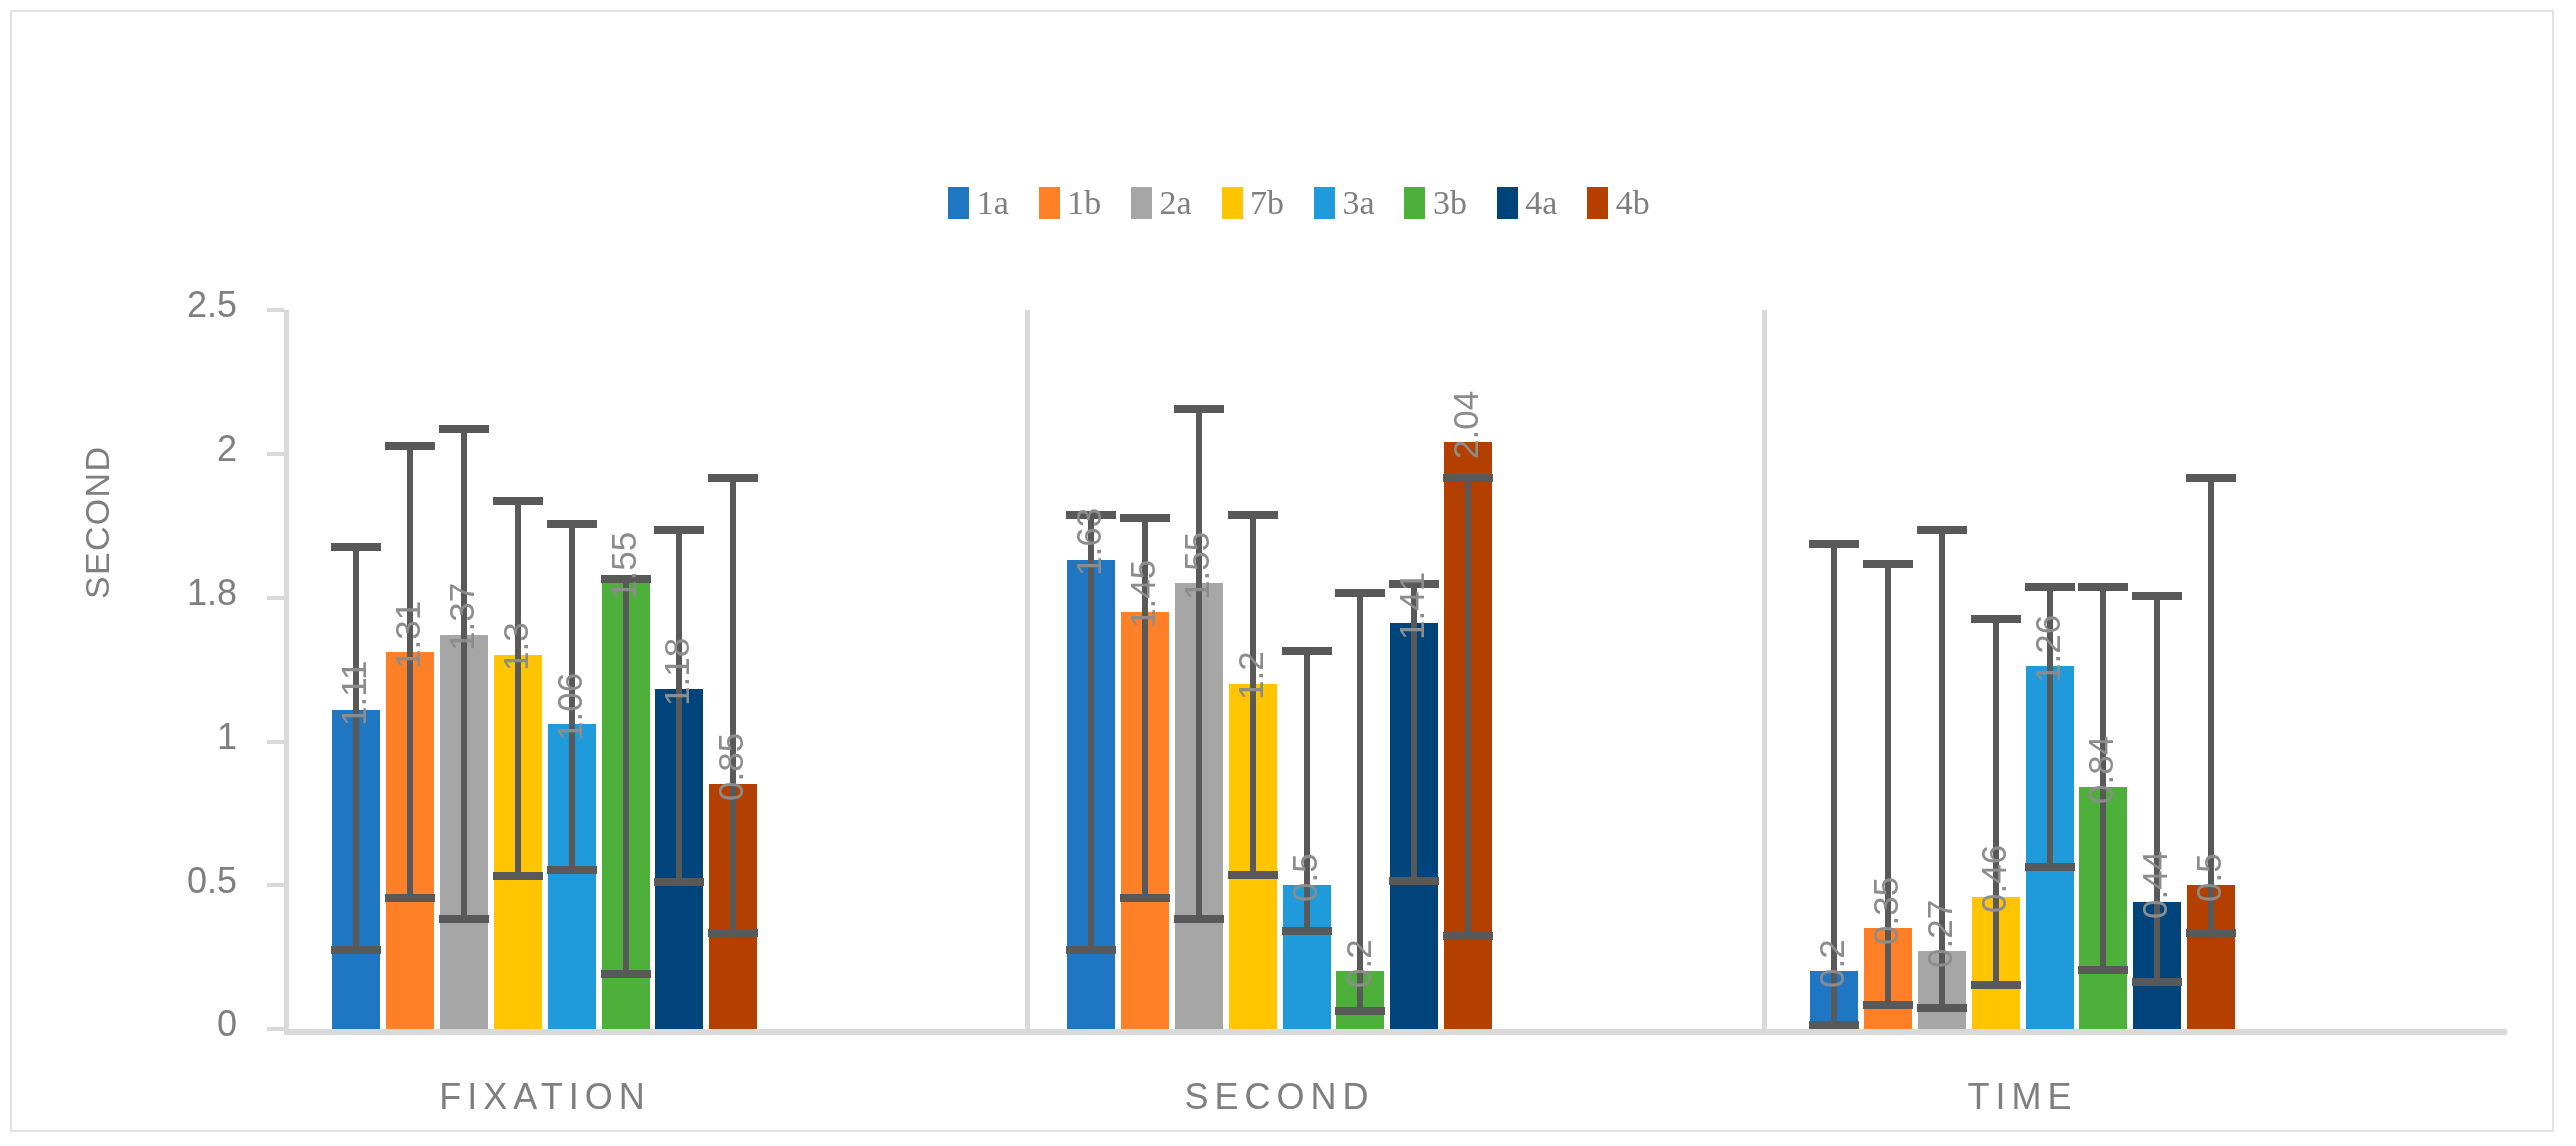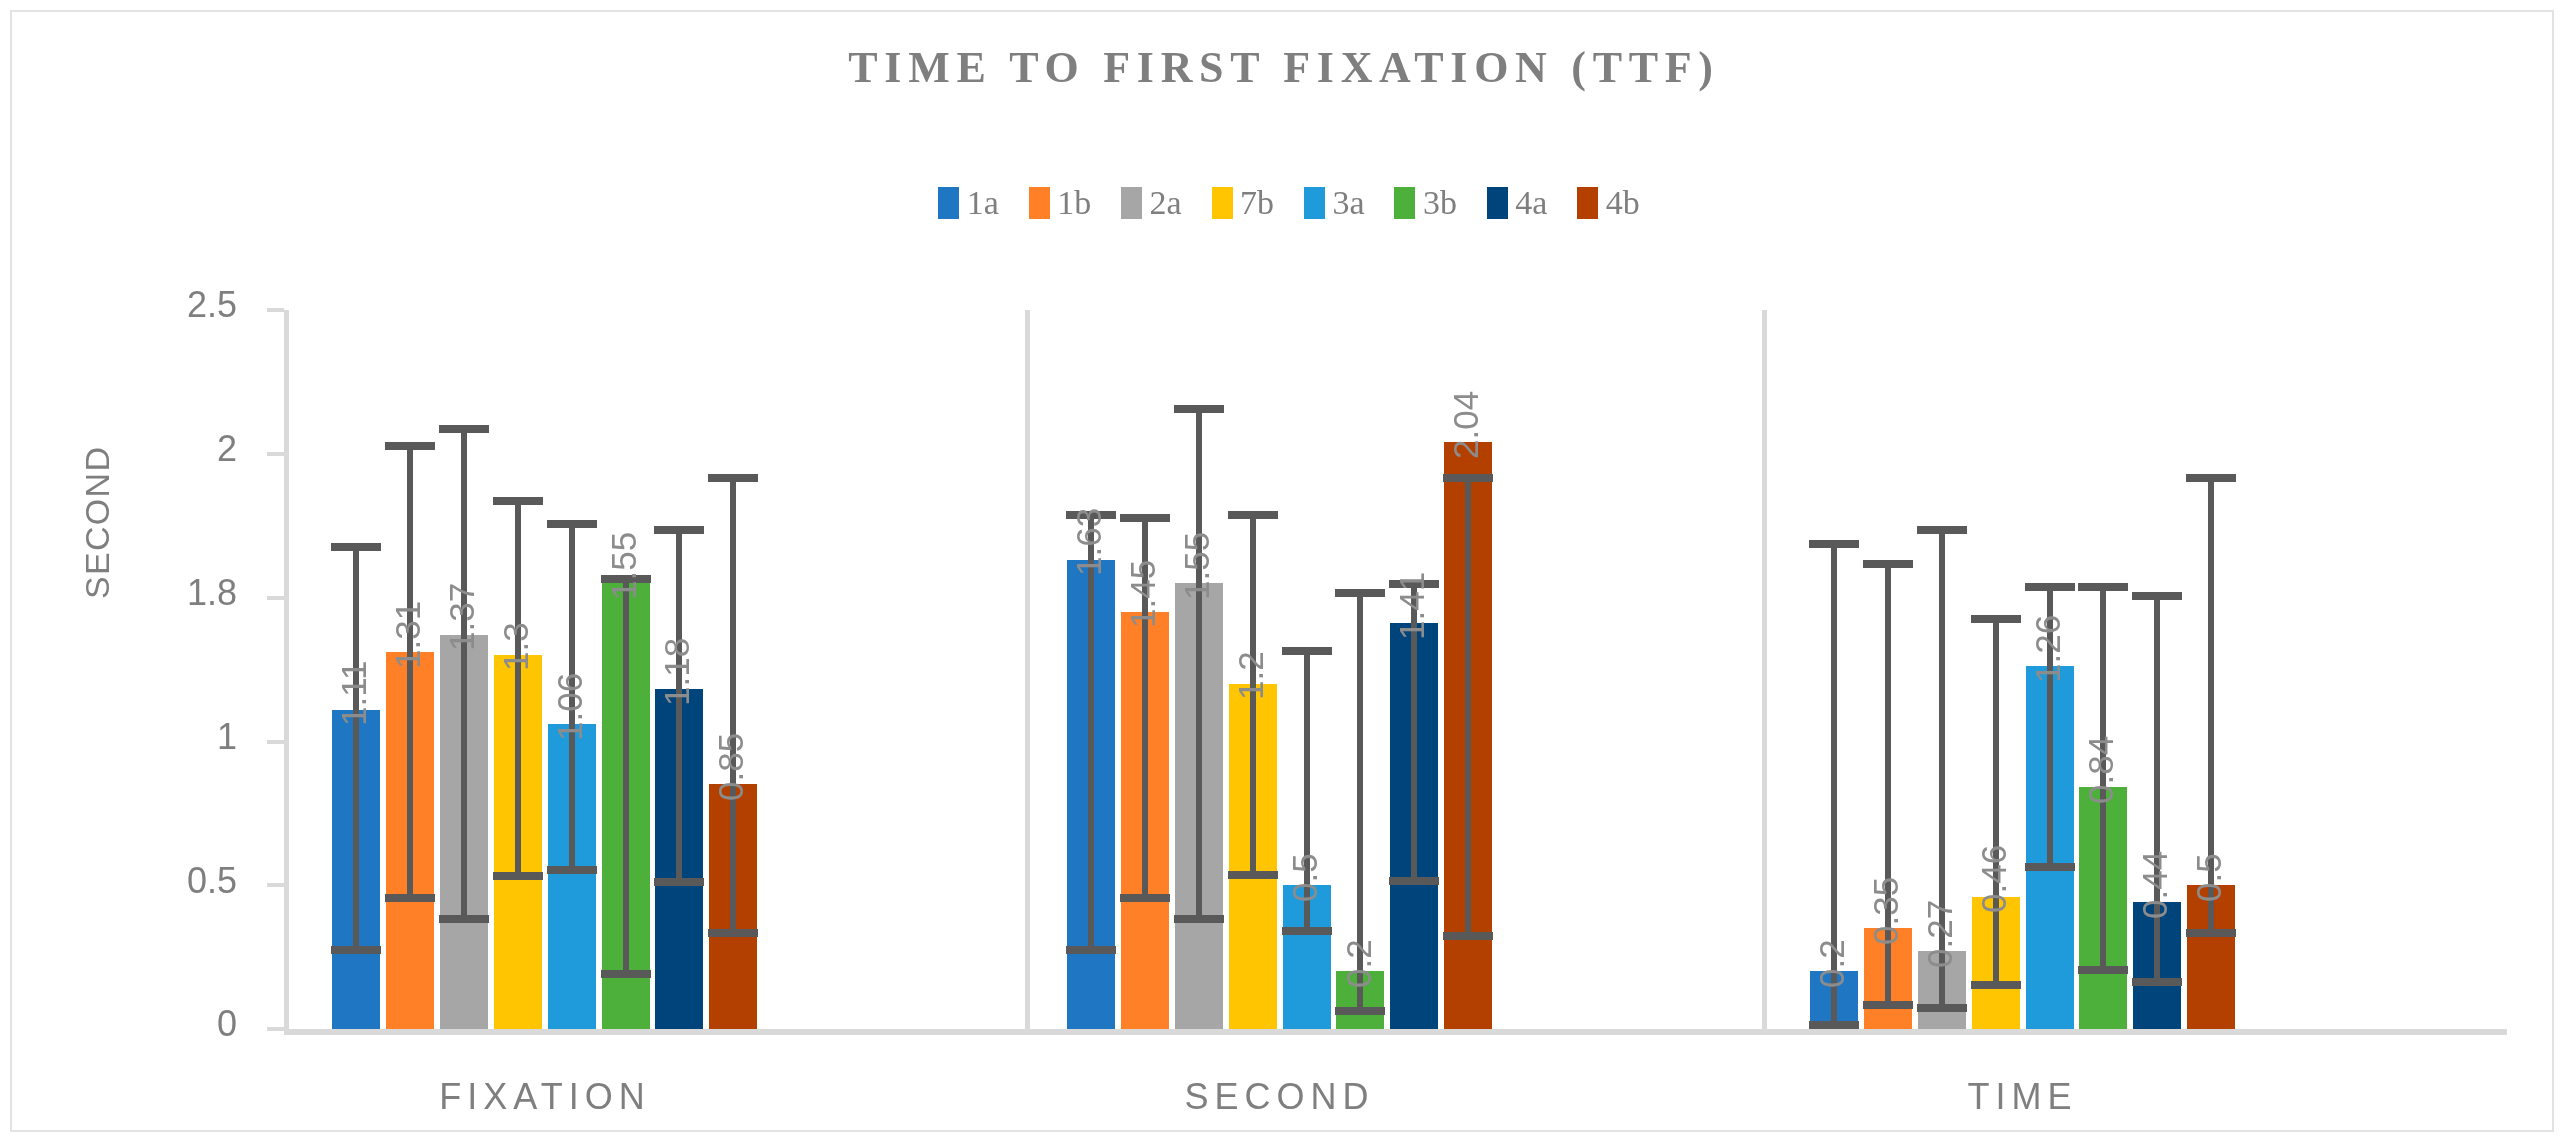--- a/index.html
+++ b/index.html
@@ -20,21 +20,21 @@
     font-family:"Liberation Serif",serif;
     font-weight:bold;
     font-size:44px;
     letter-spacing:6.7px;
     color:#7f7f7f;
     white-space:nowrap;
   }
 
   
   #legend{
-    position:absolute; left:5px; top:174px; width:2544px;
+    position:absolute; left:15px; top:174px; width:2544px;
     display:flex; justify-content:center; align-items:center; gap:30px;
   }
   .legend-item{display:flex;align-items:center;gap:7.4px;}
   .legend-swatch{width:21px;height:32px;display:block;}
   .legend-label{
     font-family:"Liberation Serif",serif;
     font-size:34px; color:#7f7f7f; line-height:1;
   }
 
   
@@ -98,21 +98,20 @@
     text-align:center;
     font-size:36px; color:#7f7f7f; letter-spacing:6px;
     white-space:nowrap;
   }
 </style>
 </head>
 <body>
 
 <div id="frame">
 
-  <div id="chart-title">TIME TO FIRST FIXATION (TTF)</div>
 
   <div id="legend">
       <div class="legend-item">
         <span class="legend-swatch" style="background: rgb(31, 119, 196);"></span>
         <span class="legend-label">1a</span>
       </div>
       <div class="legend-item">
         <span class="legend-swatch" style="background: rgb(255, 128, 38);"></span>
         <span class="legend-label">1b</span>
       </div>

